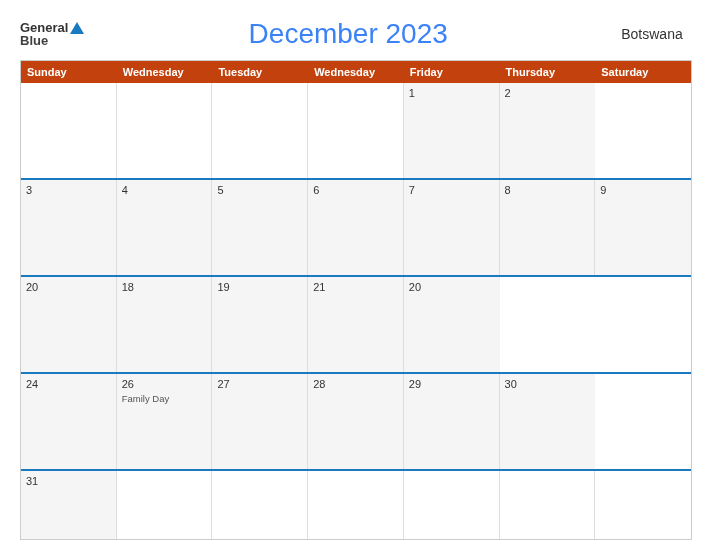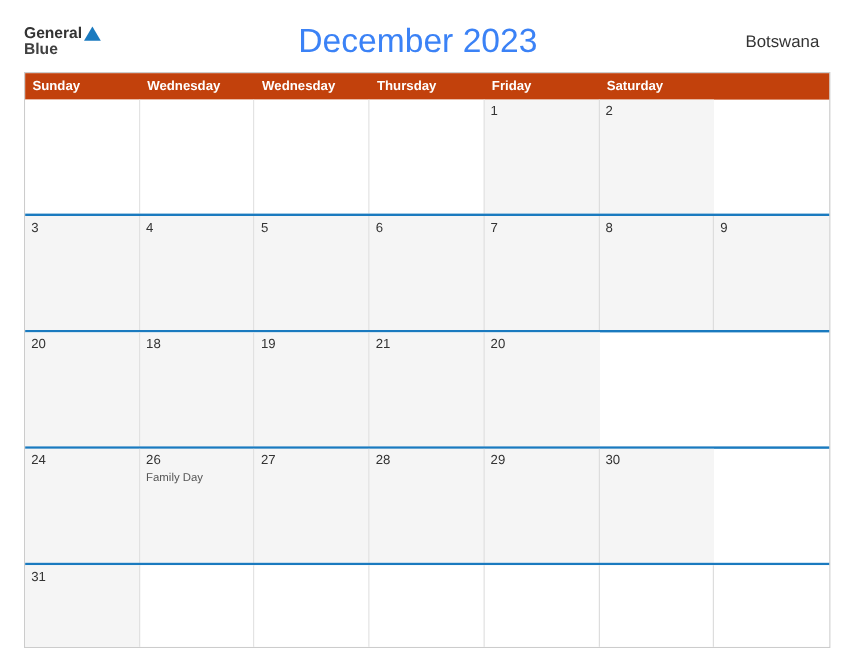--- a/index.html
+++ b/index.html
@@ -146,23 +146,24 @@
     </div>
     <h1 class="title">December 2023</h1>
     <div class="country">Botswana</div>
   </div>
 
   <div class="calendar">
 
     <div class="day-headers">
       <div class="day-header">Sunday</div>
       <div class="day-header">Wednesday</div>
+      <div class="day-header">Tuesday</div>
       <div class="day-header">Wednesday</div>
+      <div class="day-header">Friday</div>
       <div class="day-header">Thursday</div>
-      <div class="day-header">Friday</div>
       <div class="day-header">Saturday</div>
     </div>
 
     <div class="calendar-body">
 
       <div class="cal-row">
         <div class="cal-cell empty"></div>
         <div class="cal-cell empty"></div>
         <div class="cal-cell empty"></div>
         <div class="cal-cell empty"></div>

